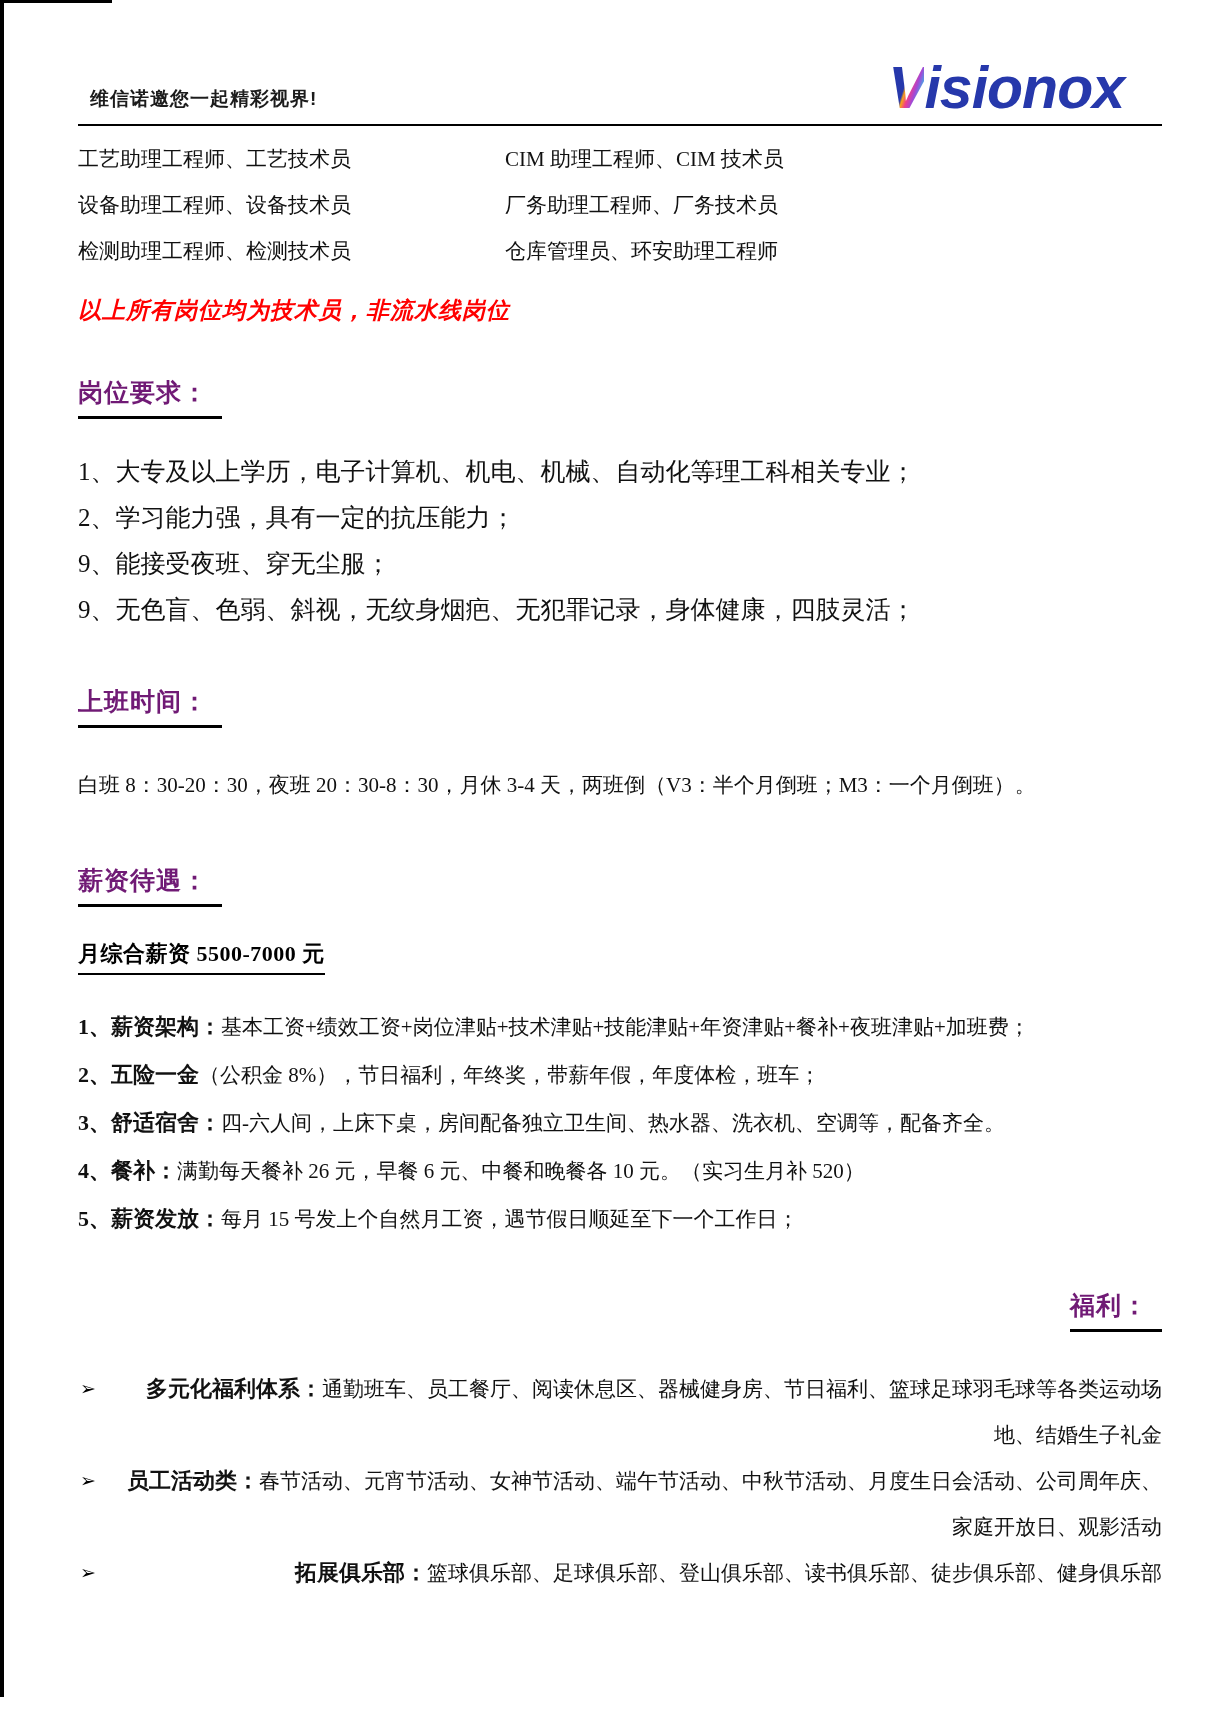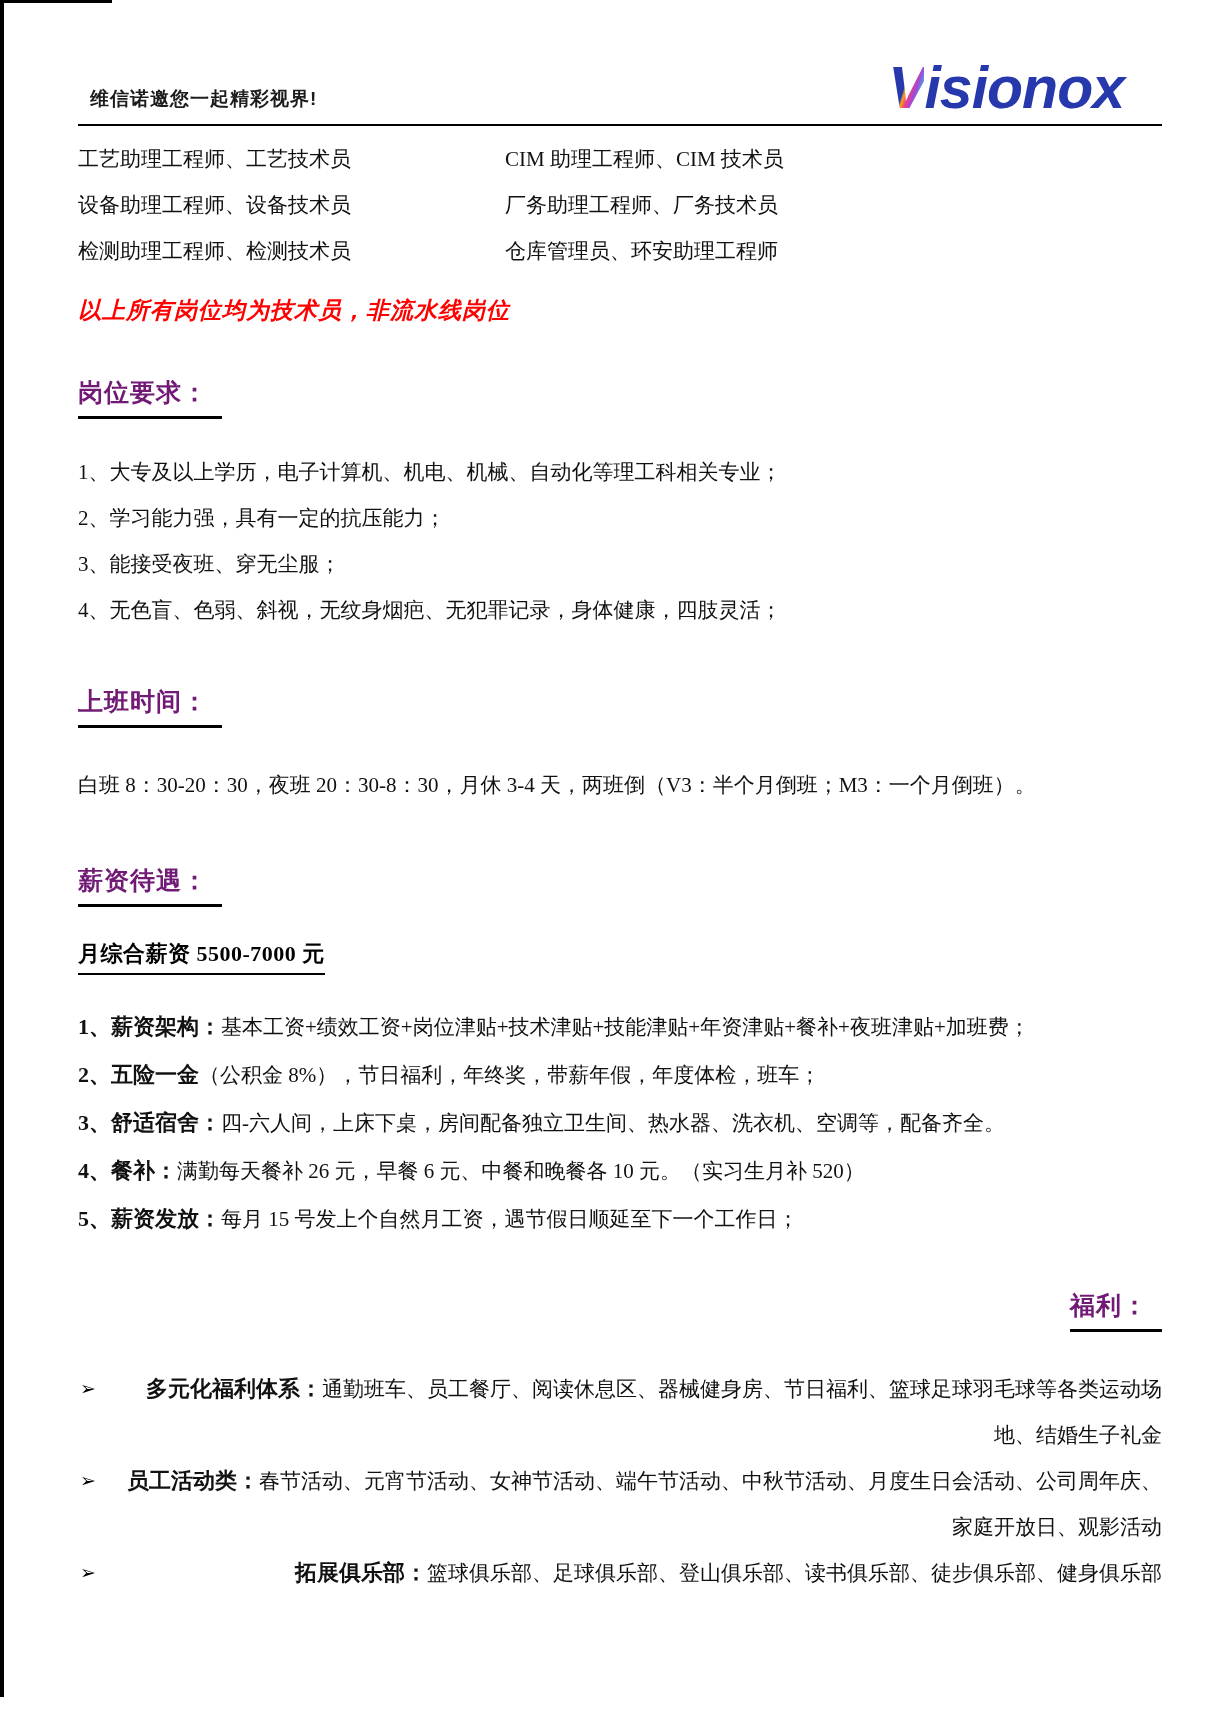--- a/index.html
+++ b/index.html
@@ -61,21 +61,21 @@
     padding: 0 14px 7px 0;
     border-bottom: 3px solid #000;
     letter-spacing: 1px;
   }
   .sec-req     { margin-top: 50px; }
   .sec-time    { margin-top: 52px; }
   .sec-salary  { margin-top: 56px; }
   .sec-welfare { margin-top: 46px; text-align: right; }
   
   .plain-list { margin-top: 30px; }
-  .plain-list .item { font-size: 21px; line-height: 46px; }
+  .plain-list .item { font-size: 25px; line-height: 46px; }
   .para { margin-top: 34px; font-size: 21px; line-height: 46px; }
   .sub-heading {
     display: inline-block; margin-top: 32px;
     font-size: 22px; font-weight: bold; color: #000;
     padding-bottom: 4px; border-bottom: 2px solid #000;
     letter-spacing: .5px;
   }
   .salary-list { margin-top: 28px; }
   .salary-list .item { font-size: 21px; line-height: 47px; }
   .salary-list .item b { font-size: 22px; }
@@ -114,22 +114,22 @@
     <div class="cell">仓库管理员、环安助理工程师</div>
   </div>
 
   <div class="notice">以上所有岗位均为技术员，非流水线岗位</div>
 
   <div class="sec-req">
     <span class="sec-heading">岗位要求：</span>
     <div class="plain-list">
       <div class="item">1、大专及以上学历，电子计算机、机电、机械、自动化等理工科相关专业；</div>
       <div class="item">2、学习能力强，具有一定的抗压能力；</div>
-      <div class="item">3、能接受夜班、穿无尘服；</div>
-      <div class="item">4、无色盲、色弱、斜视，无纹身烟疤、无犯罪记录，身体健康，四肢灵活；</div>
+      <div class="item">9、能接受夜班、穿无尘服；</div>
+      <div class="item">9、无色盲、色弱、斜视，无纹身烟疤、无犯罪记录，身体健康，四肢灵活；</div>
     </div>
   </div>
 
   <div class="sec-time">
     <span class="sec-heading">上班时间：</span>
     <div class="para">白班 8：30-20：30，夜班 20：30-8：30，月休 3-4 天，两班倒（V3：半个月倒班；M3：一个月倒班）。</div>
   </div>
 
   <div class="sec-salary">
     <span class="sec-heading">薪资待遇：</span>

